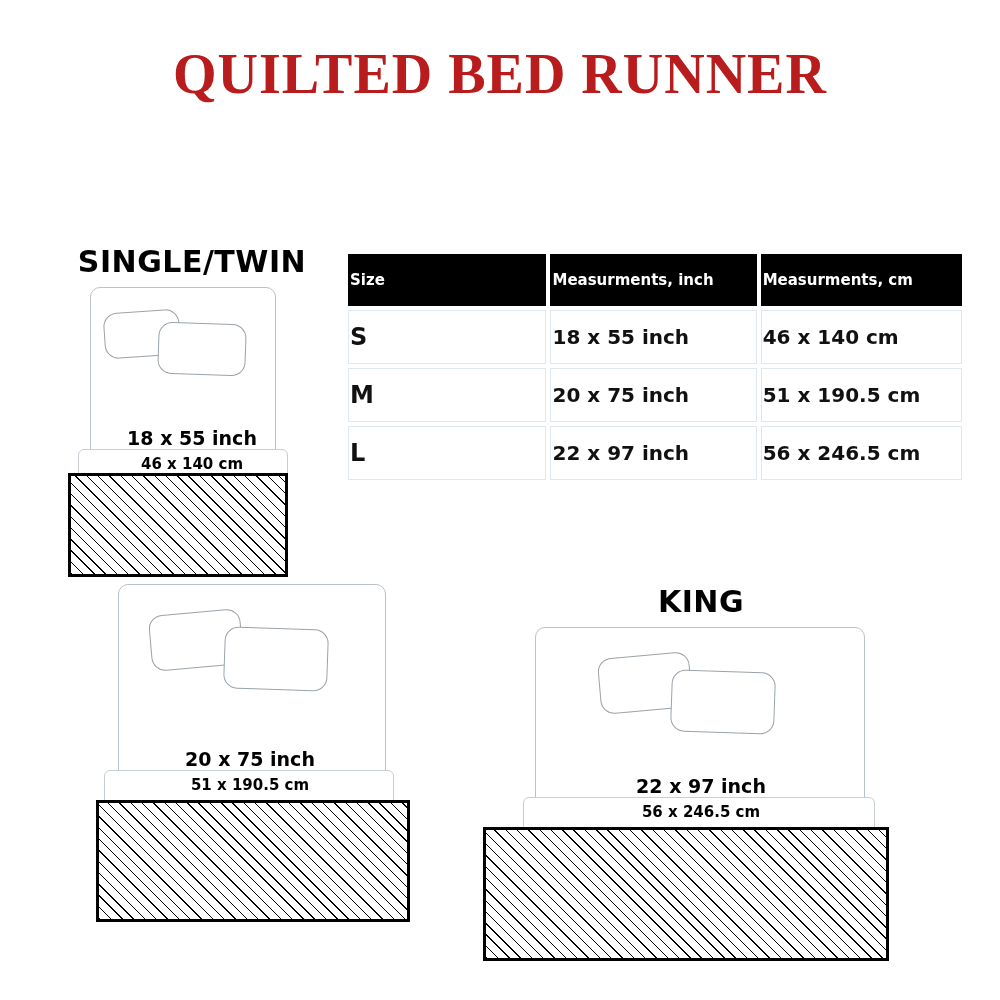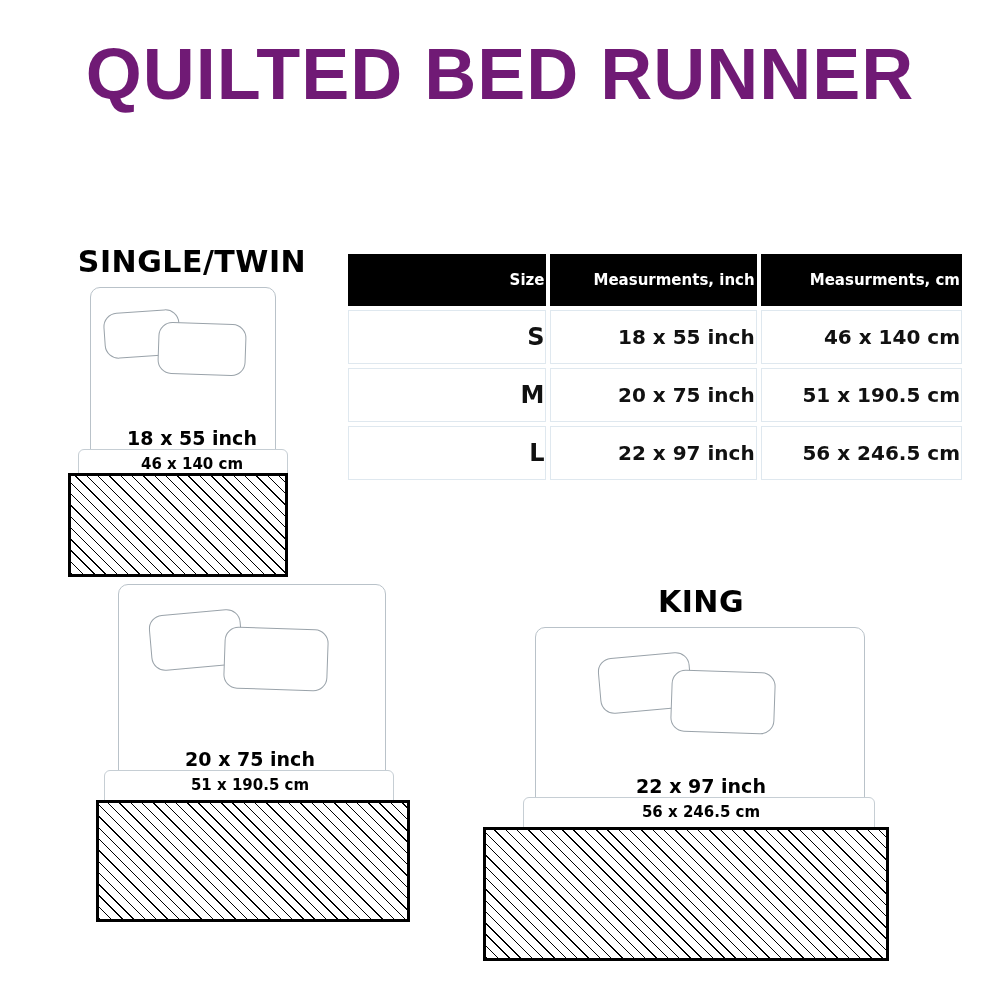--- a/index.html
+++ b/index.html
@@ -18,41 +18,41 @@
 
   
   .title-block {
     position: absolute;
     top: 38px;
     left: 0;
     width: 1000px;
     text-align: center;
   }
   .title-line {
-    font-family: Liberation Sans, sans-serif;
-    font-weight: bold;
-    font-size: 72px;
+    font-family: Liberation Serif, serif;
+    font-weight: bold;
+    font-size: 56px;
     letter-spacing: 1px;
     line-height: 72px;
-    color: #701a75;
+    color: #b91c1c;
   }
 
   
   .size-table {
     position: absolute;
     left: 344px;
     top: 250px;
     width: 622px;
     border-collapse: separate;
     border-spacing: 4px;
   }
   .size-table th, .size-table td {
     border: 1px solid #dfe8ef;
     background: #ffffff;
-    text-align: right;
+    text-align: left;
     height: 50px;
     font-size: 20px;
     font-weight: bold;
     color: #111111;
   }
   .size-table th {
     background: #000000;
     color: #ffffff;
     border: 1px solid #000000;
     font-size: 15px;

